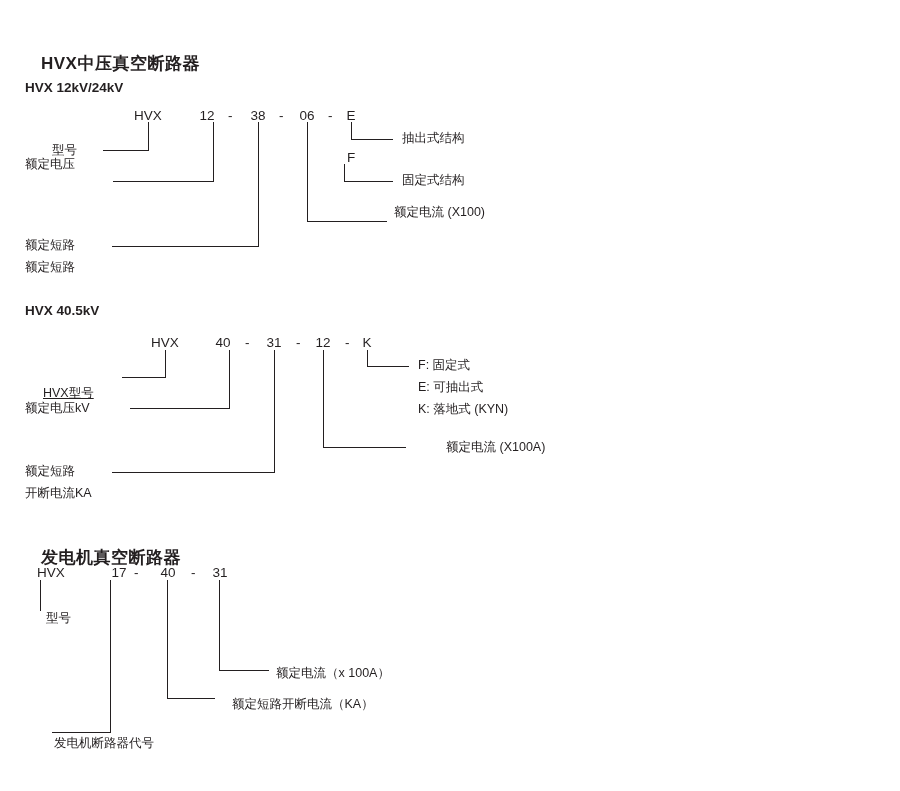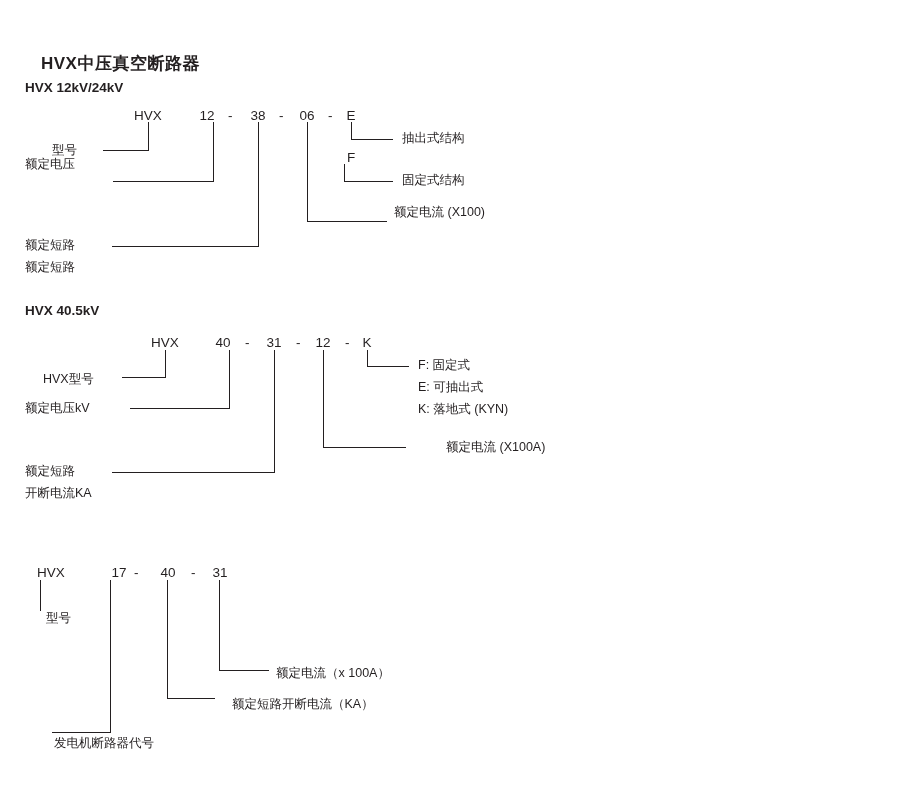--- a/index.html
+++ b/index.html
@@ -119,41 +119,42 @@
   <div class="code-token" style="left:208px; top:335px; width:30px;">40</div>
   <div class="dash" style="left:245px; top:335px;">-</div>
   <div class="code-token" style="left:259px; top:335px; width:30px;">31</div>
   <div class="dash" style="left:296px; top:335px;">-</div>
   <div class="code-token" style="left:308px; top:335px; width:30px;">12</div>
   <div class="dash" style="left:345px; top:335px;">-</div>
   <div class="code-token" style="left:357px; top:335px; width:20px;">K</div>
 
   <div class="vline" style="left:165px; top:350px; height:27px;"></div>
   <div class="hline" style="left:122px; top:377px; width:44px;"></div>
-  <div class="label" style="left:43px; top:371px;">HVX型号</div>
+  <div class="label" style="left:43px; top:385px;text-decoration:underline;">HVX型号</div>
 
   <div class="vline" style="left:229px; top:350px; height:58px;"></div>
   <div class="hline" style="left:130px; top:408px; width:100px;"></div>
   <div class="label" style="left:25px; top:400px;">额定电压kV</div>
 
   <div class="vline" style="left:274px; top:350px; height:122px;"></div>
   <div class="hline" style="left:112px; top:472px; width:163px;"></div>
   <div class="label" style="left:25px; top:463px;">额定短路</div>
   <div class="label" style="left:25px; top:485px;">开断电流KA</div>
 
   <div class="vline" style="left:323px; top:350px; height:97px;"></div>
   <div class="hline" style="left:323px; top:447px; width:83px;"></div>
   <div class="label" style="left:414px; top:439px;margin-left:32px;">额定电流 (X100A)</div>
 
   <div class="vline" style="left:367px; top:350px; height:16px;"></div>
   <div class="hline" style="left:367px; top:366px; width:42px;"></div>
   <div class="label" style="left:418px; top:357px;">F: 固定式</div>
   <div class="label" style="left:418px; top:379px;">E: 可抽出式</div>
   <div class="label" style="left:418px; top:401px;">K: 落地式 (KYN)</div>
 
+  <h1 class="section-title" style="left:25px; top:530px;">发电机真空断路器</h1>
 
   <div class="code-token" style="left:28px; top:565px; width:46px;">HVX</div>
   <div class="code-token" style="left:96px; top:565px; width:30px;margin-left:8px;">17</div>
   <div class="dash" style="left:134px; top:565px;">-</div>
   <div class="code-token" style="left:153px; top:565px; width:30px;">40</div>
   <div class="dash" style="left:191px; top:565px;">-</div>
   <div class="code-token" style="left:205px; top:565px; width:30px;">31</div>
 
   <div class="vline" style="left:40px; top:580px; height:31px;"></div>
   <div class="hline" style="left:40px; top:611px; width:0px;"></div>

